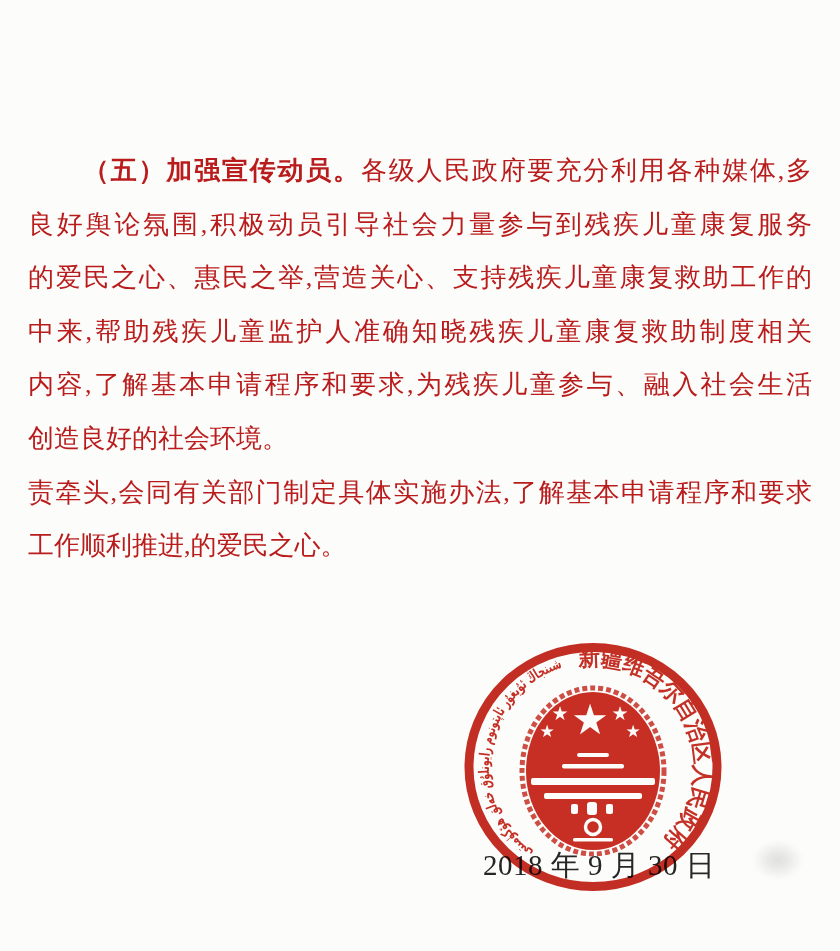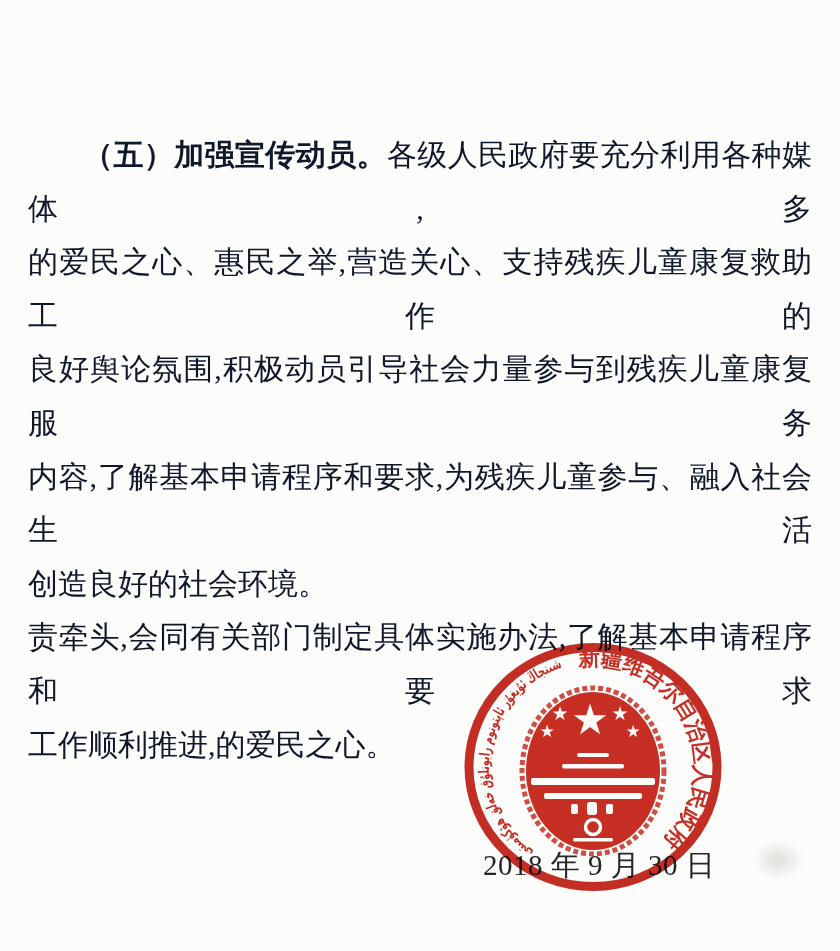--- a/index.html
+++ b/index.html
@@ -5,23 +5,23 @@
   html,body{margin:0;padding:0;background:#e9e9e9;}
   .page{
     position:relative;
     width:840px;height:951px;
     background:#fcfcfa;
     overflow:hidden;
     font-family:"Liberation Serif","DejaVu Serif",serif;
   }
   .text-block{
     position:absolute;
-    left:28px;top:128px;width:784px;
-    color:#0f172a;
-    font-size:30px;
+    left:28px;top:144px;width:784px;
+    color:#b91c1c;
+    font-size:26px;
     line-height:53.6px;
   }
   .line{
     text-align:justify;
     text-align-last:justify;
   }
   .line.end{
     text-align:left;
     text-align-last:left;
     font-family:Liberation Serif, serif;
@@ -53,22 +53,23 @@
     filter:blur(2px);
   }
 </style>
 </head>
 <body>
 
 <div class="page">
 
   <div class="text-block">
     <div class="line indent"><span class="head">（五）加强宣传动员。</span><span>各级人民政府要充分利用各种媒体,多</span></div>
+    <div class="line">良好舆论氛围,积极动员引导社会力量参与到残疾儿童康复服务</div>
     <div class="line">的爱民之心、惠民之举,营造关心、支持残疾儿童康复救助工作的</div>
-    <div class="line">良好舆论氛围,积极动员引导社会力量参与到残疾儿童康复服务</div>
+    <div class="line">中来,帮助残疾儿童监护人准确知晓残疾儿童康复救助制度相关</div>
     <div class="line">内容,了解基本申请程序和要求,为残疾儿童参与、融入社会生活</div>
     <div class="line end">创造良好的社会环境。</div>
 
     <div class="line">责牵头,会同有关部门制定具体实施办法,了解基本申请程序和要求</div>
     <div class="line end">工作顺利推进,的爱民之心。</div>
   </div>
 
   <div class="date-line">2018 年 9 月 30 日</div>
 
   <div class="smudge"></div>

